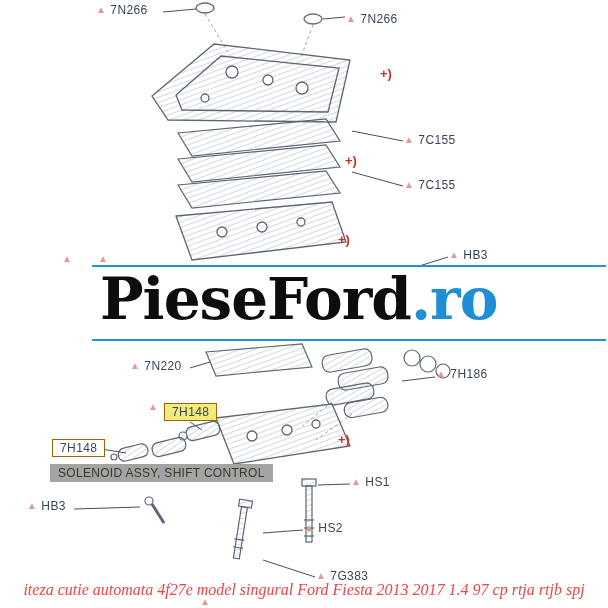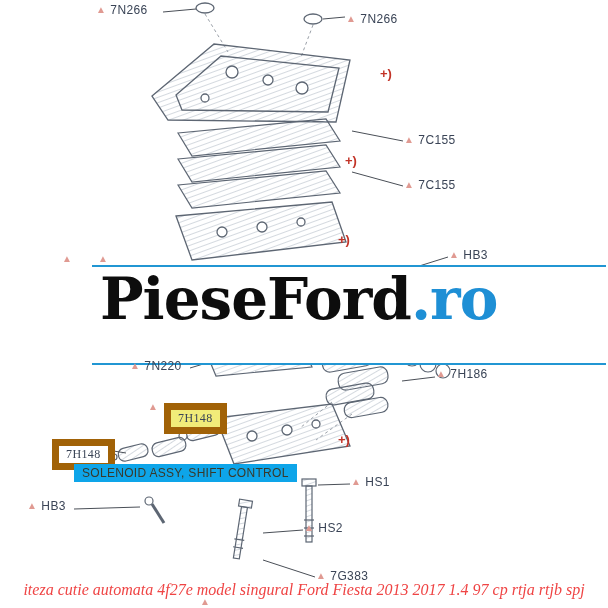--- a/index.html
+++ b/index.html
@@ -3,27 +3,27 @@
 <meta charset="utf-8">
 <style>
   html,body{margin:0;padding:0;background:#fff;}
   .stage{position:relative;width:608px;height:608px;background:#fff;overflow:hidden;
          font-family:"Liberation Sans",sans-serif;}
   .art{position:absolute;left:0;top:0;z-index:1;}
 
   .lbl{position:absolute;display:flex;align-items:center;gap:4px;z-index:4;
        font:12px "Liberation Sans",sans-serif;color:#3a4456;letter-spacing:.4px;white-space:nowrap;}
   .tri{color:#e09a92;font-size:10px;line-height:1;}
-  .boxed{border:7px solid #a16207;padding:1px 7px;background:#fff;font-family:Liberation Serif, serif;}
+  .boxed{border:1px solid #a16207;padding:1px 7px;background:#fff;}
   .boxed.yellow{background:#f1ec79;}
-  .hl-bar{position:absolute;background:#0ea5e9;color:#39392a;z-index:4;
-          font:12px "Liberation Sans",sans-serif;padding:2px 8px;letter-spacing:.3px;white-space:nowrap;margin-left:24px;}
+  .hl-bar{position:absolute;background:#a3a3a3;color:#39392a;z-index:4;
+          font:12px "Liberation Sans",sans-serif;padding:2px 8px;letter-spacing:.3px;white-space:nowrap;}
   .mark{position:absolute;color:#c23327;font:bold 13px "Liberation Sans",sans-serif;z-index:4;}
 
-  .watermark{position:absolute;left:0;right:0;top:265px;height:100px;background:#fff;z-index:3;padding-left:8px;}
+  .watermark{position:absolute;left:0;right:0;top:265px;height:76px;background:#fff;z-index:3;padding-left:8px;}
   .wm-line{position:absolute;left:92px;right:2px;height:2px;background:#2196d3;}
   .wm-line.top{top:0;}
   .wm-line.bottom{bottom:0;}
   .wm-text{position:absolute;left:100px;top:3px;font:bold 58px "DejaVu Serif",serif;
            color:#0d0d0d;line-height:1.1;letter-spacing:-1px;}
   .wm-suffix{color:#1e8fd5;}
 
   .caption{position:absolute;top:581px;left:50%;transform:translateX(-50%);white-space:nowrap;
            font:italic 16px "Liberation Serif",serif;color:#ef4444;z-index:4;}
   .tri-abs{position:absolute;z-index:4;color:#e09a92;font-size:10px;line-height:1;}

